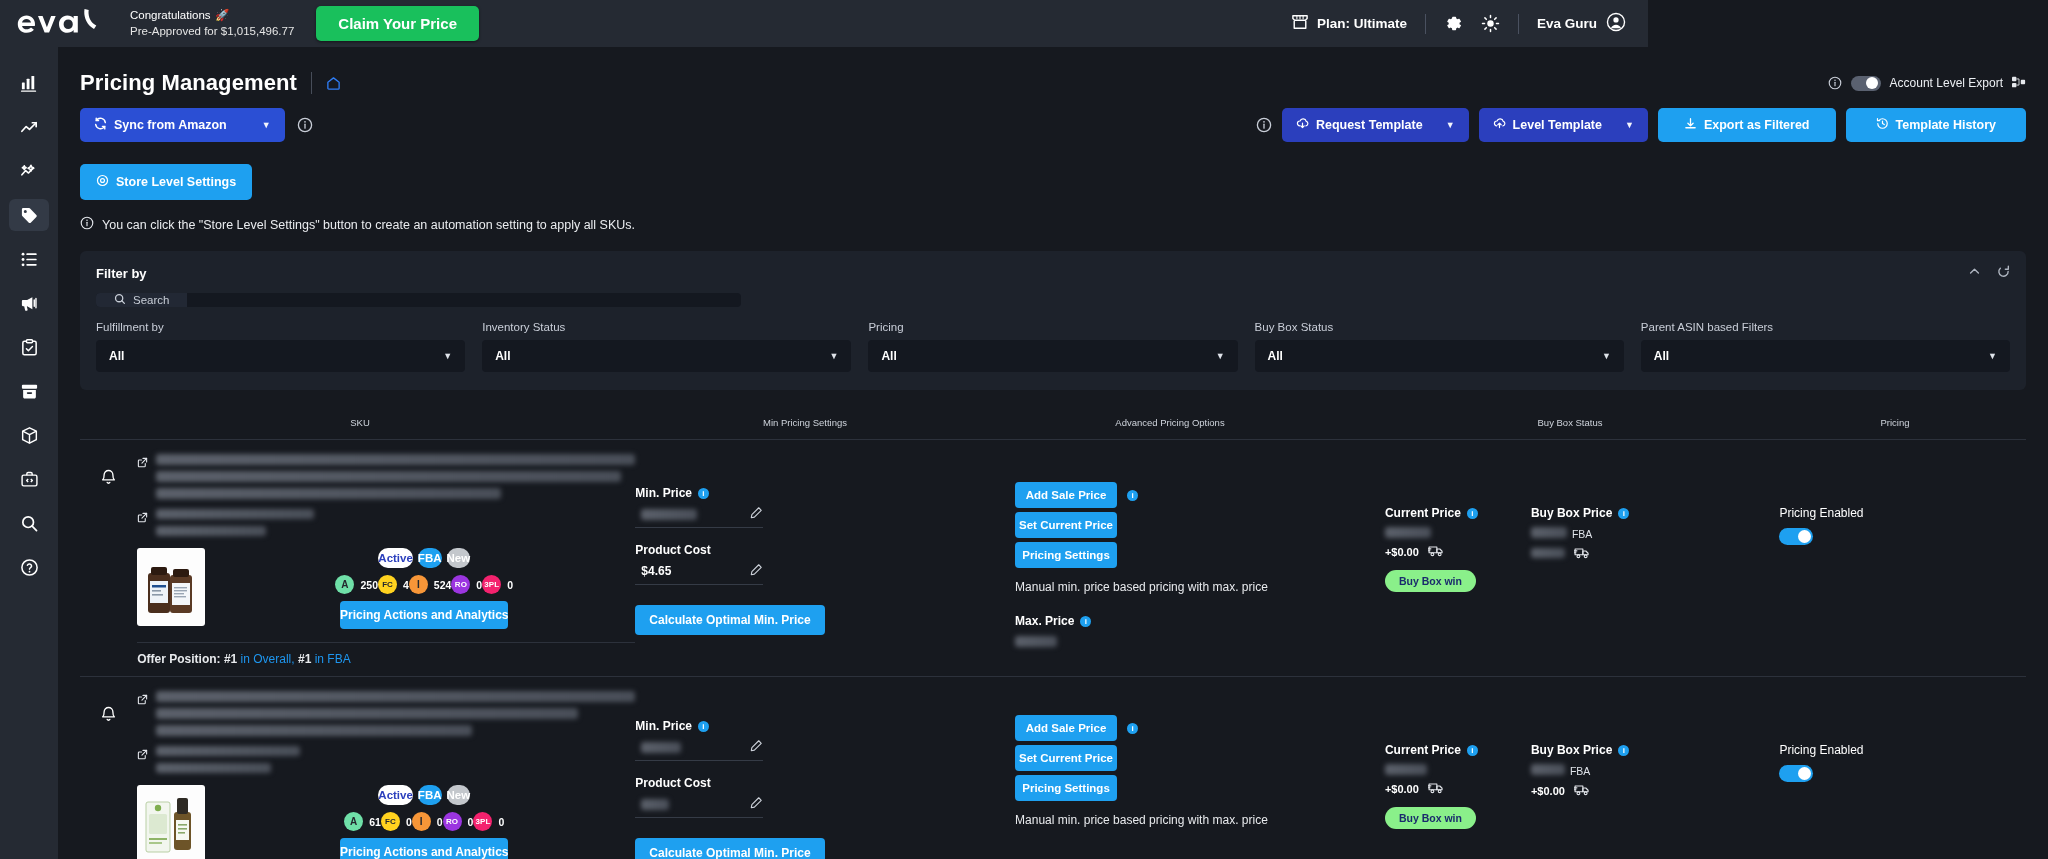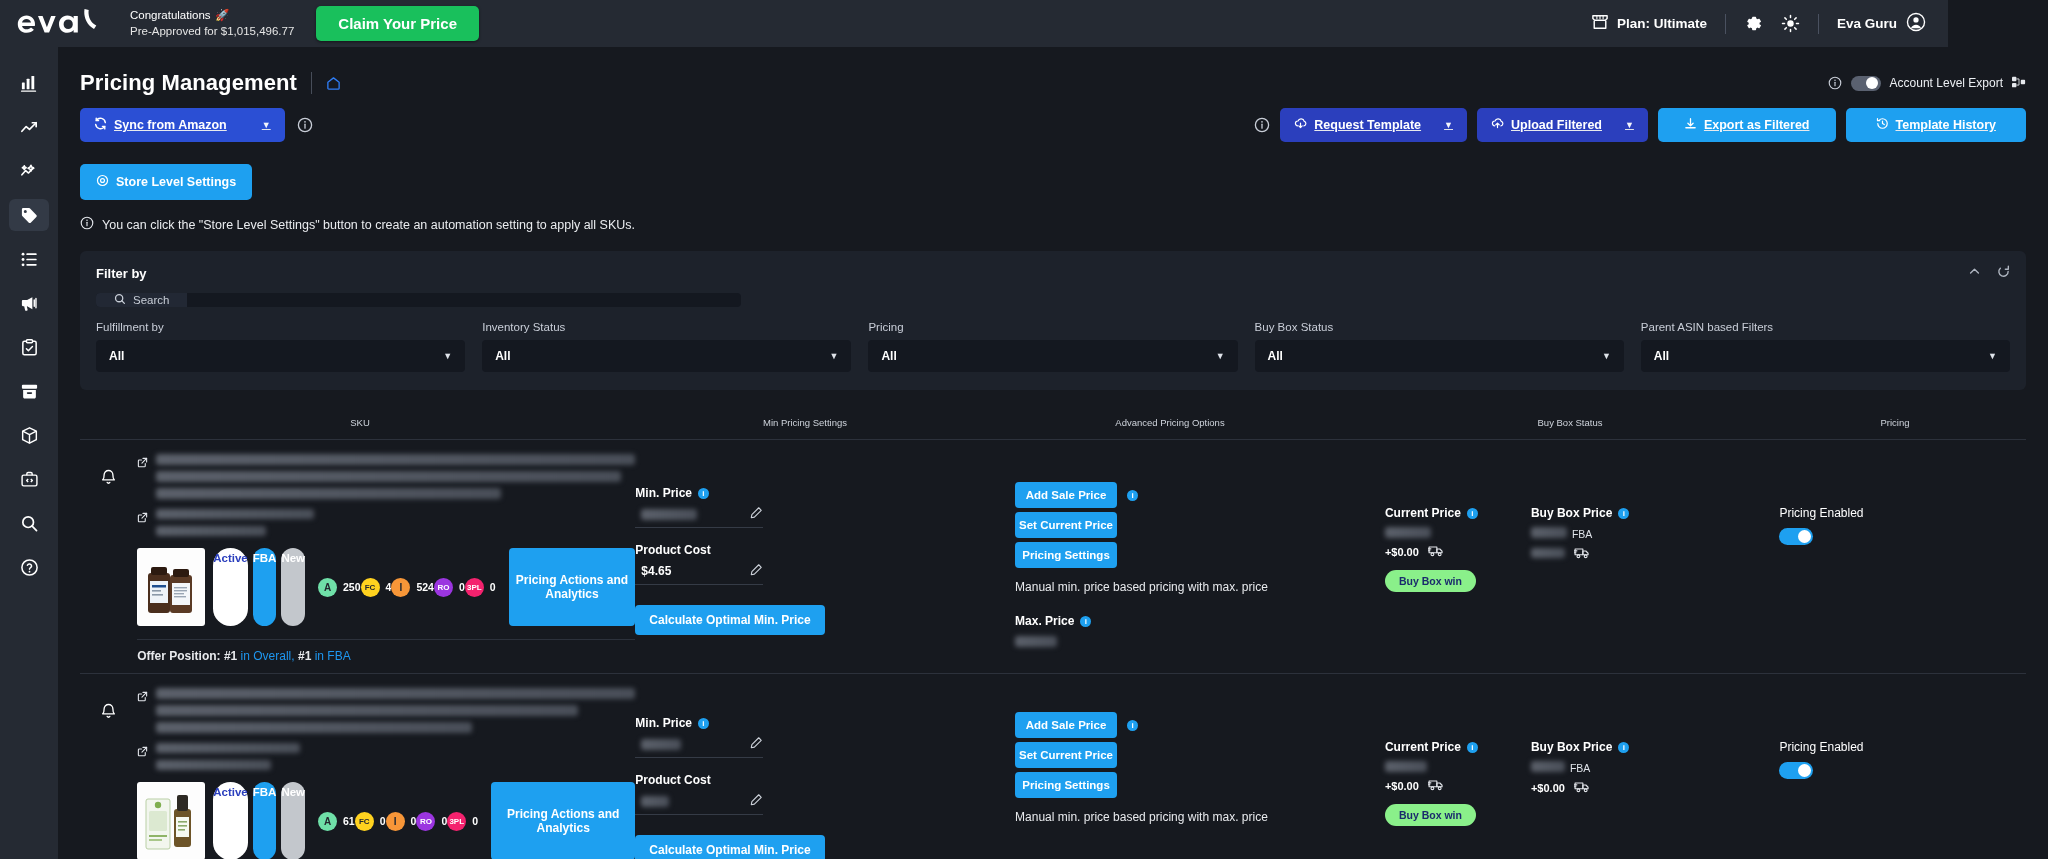--- a/index.html
+++ b/index.html
@@ -6,21 +6,21 @@
   html,body{width:2048px;height:859px;overflow:hidden;}
   body{
     background:#16191f;
     font-family:"Liberation Sans", sans-serif;
     color:#e8eaed;
     font-size:13px;
   }
 
   
   .topbar{
-    position:absolute;top:0;left:0;width:1948px;height:47px;
+    position:absolute;top:0;left:0;width:1648px;height:47px;
     background:#252a33;display:flex;align-items:center;z-index:30;
   }
   .logo{width:120px;display:flex;align-items:center;justify-content:center;}
   .logo svg{display:block;}
   .promo{display:flex;align-items:center;gap:10px;margin-left:10px;}
   .promo-txt{line-height:1.32;}
   .promo-txt .l1{font-size:11.5px;color:#fff;display:flex;align-items:center;gap:5px;}
   .promo-txt .l2{font-size:11.5px;color:#e6e6e6;}
   .claim-btn{
     background:#19c05c;color:#fff;border:none;border-radius:5px;
@@ -58,21 +58,21 @@
   .acct-export{
     margin-left:auto;display:flex;align-items:center;gap:9px;font-size:12px;color:#eceff3;
   }
   .switch{
     width:30px;height:15px;border-radius:8px;background:#5a6170;position:relative;cursor:pointer;
   }
   .switch .knob{
     position:absolute;top:1.5px;left:15.5px;width:12px;height:12px;border-radius:50%;background:#fff;
   }
 
-  .toolbar{display:flex;align-items:center;margin-top:12px;text-decoration:underline;}
+  .toolbar{display:flex;align-items:center;margin-top:12px;}
   .btn{
     border:none;border-radius:5px;cursor:pointer;color:#fff;
     font-family:"Liberation Sans",sans-serif;display:flex;align-items:center;
     gap:7px;font-size:12.5px;font-weight:700;padding:9px 14px;white-space:nowrap;
   }
   .btn-indigo{background:#2b3fbd;}
   .btn-blue{background:#1ea0f0;}
   .btn-sync{background:#2b4fd4;}
   .caret{font-size:9px;line-height:1;opacity:.95;margin-left:5px;}
   .info-ic{display:inline-flex;align-items:center;justify-content:center;color:#c9ced8;cursor:pointer;}
@@ -137,21 +137,21 @@
   .ext-ic{color:#e3e6eb;flex:none;margin-top:2px;}
   .redact{
     background:linear-gradient(90deg,#5c616b,#4a4f59);
     border-radius:3px;filter:blur(2.6px);display:block;
   }
   .prod-box{display:flex;gap:0;margin-top:12px;align-items:stretch;}
   .thumb{
     width:68px;height:78px;background:#fff;border-radius:3px;flex:none;
     display:flex;align-items:center;justify-content:center;overflow:hidden;
   }
-  .prod-right{flex:1;margin-left:8px;display:flex;flex-direction:row;gap:7px;}
+  .prod-right{flex:1;margin-left:8px;display:flex;flex-direction:column;gap:7px;align-items:center;}
   .pills{display:flex;gap:5px;}
   .pill{
     flex:1;border-radius:20px;text-align:center;font-size:11.5px;font-weight:700;
     padding:4px 0;cursor:pointer;
   }
   .pill-active{background:#fff;color:#2b3fbd;}
   .pill-fba{background:#1ea0f0;color:#fff;}
   .pill-new{background:#c3c7cc;color:#fff;}
   .badges{display:flex;align-items:center;padding:0 6px;}
   .badge{flex:1;display:flex;align-items:center;gap:6px;}
@@ -440,21 +440,21 @@
         <span>Request Template</span>
         <span class="caret" style="margin-left:16px">▼</span>
       </button>
       <button class="btn btn-indigo">
         <span>
           <svg width="13" height="13" viewBox="0 0 14 14" fill="none" stroke="#fff" stroke-width="1.3" stroke-linecap="round" stroke-linejoin="round">
               <path d="M4 9.5a2.6 2.6 0 01.3-5.2A3.5 3.5 0 0111 4.8a2.4 2.4 0 01-.3 4.7"></path>
               <path d="M7 11.4V6.6M5.2 8.4L7 6.6l1.8 1.8"></path>
             </svg>
         </span>
-        <span>Upload Filtered</span>
+        <span>Level Template</span>
         <span class="caret" style="margin-left:16px">▼</span>
       </button>
       <button class="btn btn-blue" style="padding:9px 26px">
         <span>
           <svg width="13" height="13" viewBox="0 0 14 14" fill="none" stroke="#fff" stroke-width="1.4" stroke-linecap="round" stroke-linejoin="round">
               <path d="M7 1.8v7.4M4.2 6.8L7 9.6l2.8-2.8"></path>
               <path d="M2 11.6h10"></path>
             </svg>
         </span>
         <span>Export as Filtered</span>

